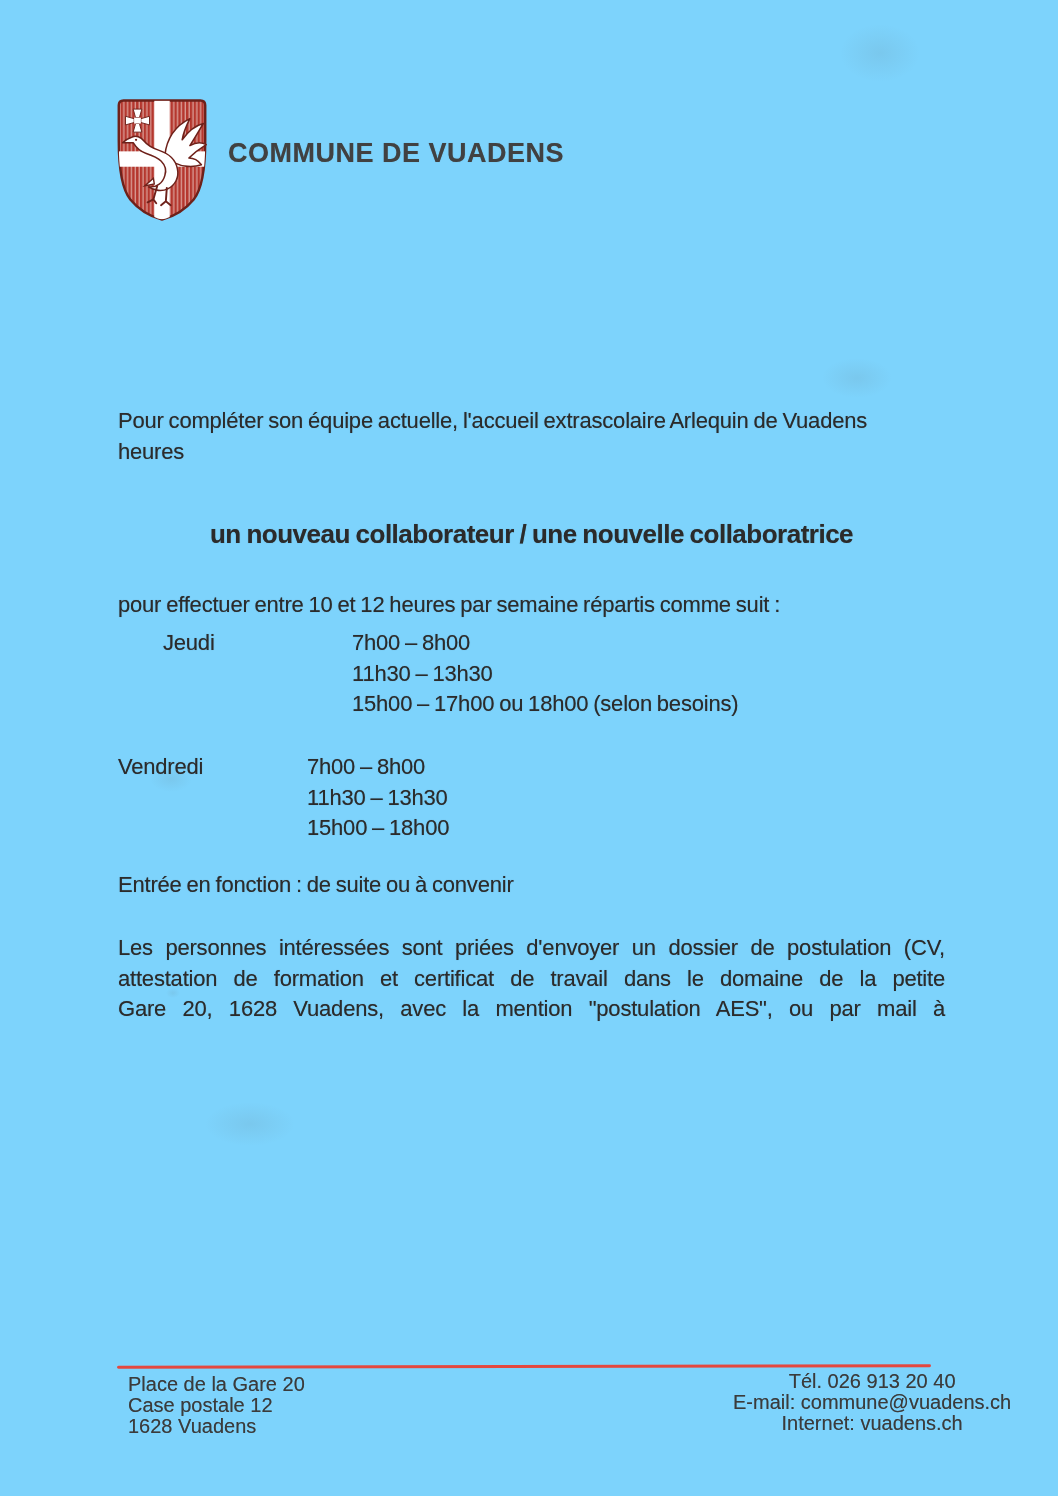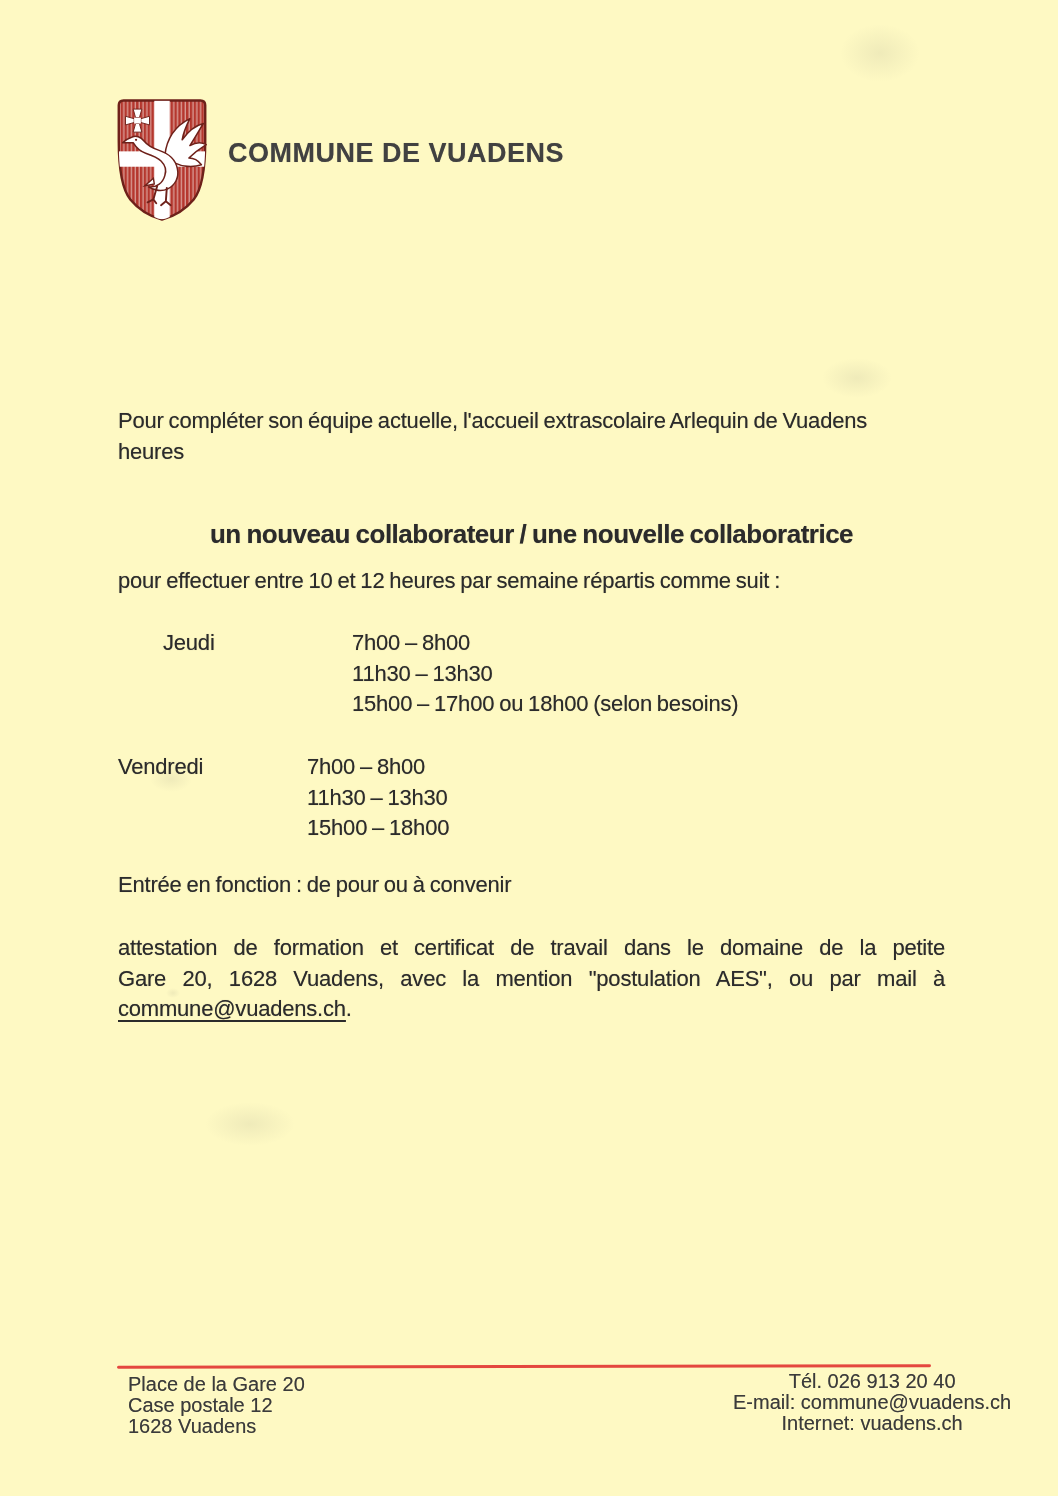--- a/index.html
+++ b/index.html
@@ -11,21 +11,21 @@
     width: 1058px;
     height: 1496px;
     position: relative;
     font-family: "Liberation Sans", sans-serif;
     color: var(--text, #2b2b2b);
     overflow: hidden;
   }
   .page {
     position: absolute;
     inset: 0;
-    background: #fef9c3;
+    background: #7dd3fc;
   }
   
   .logo {
     position: absolute;
     left: 113px;
     top: 96px;
     width: 98px;
     height: 128px;
   }
   .brand {
@@ -61,21 +61,21 @@
   #intro    { top: 406px; }
   #headline {
     top: 500px;
     font-size: 26px;
     line-height: 34px;
     font-weight: bold;
     letter-spacing: -0.5px;
     text-align: center;
     white-space: nowrap;
   }
-  #hours    { top: 566px; }
+  #hours    { top: 590px; }
   .sched {
     display: grid;
     grid-template-columns: 189px 1fr;
     align-items: start;
   }
   #sched-0 { top: 628px; margin-left: 45px; }
   #sched-1 { top: 752px; }
   .sched .day { white-space: nowrap; }
   #entree   { top: 870px; }
   #application { top: 933px; }
@@ -184,26 +184,26 @@
 
     <section id="sched-1" class="block sched">
       <div class="day">Vendredi</div>
       <div class="slots">
           <div class="line">7h00 – 8h00</div>
           <div class="line">11h30 – 13h30</div>
           <div class="line">15h00 – 18h00</div>
         </div>
     </section>
 
-    <div id="entree" class="block">Entrée en fonction : de pour ou à convenir</div>
+    <div id="entree" class="block">Entrée en fonction : de suite ou à convenir</div>
 
     <div id="application" class="block">
+        <div class="rich-line just"><span>Les personnes intéressées sont priées d'envoyer un dossier de postulation (CV,</span></div>
         <div class="rich-line just"><span>attestation de formation et certificat de travail dans le domaine de la petite</span></div>
         <div class="rich-line just"><span>Gare 20, 1628 Vuadens, avec la mention "postulation AES", ou par mail à</span></div>
-        <div class="rich-line"><span class="u">commune@vuadens.ch</span><span>.</span></div>
       </div>
 
   </div>
 
   <div class="rule"></div>
   <div id="f-addr" class="f-col">
       <div class="line">Place de la Gare 20</div>
       <div class="line">Case postale 12</div>
       <div class="line">1628 Vuadens</div>
     </div>

